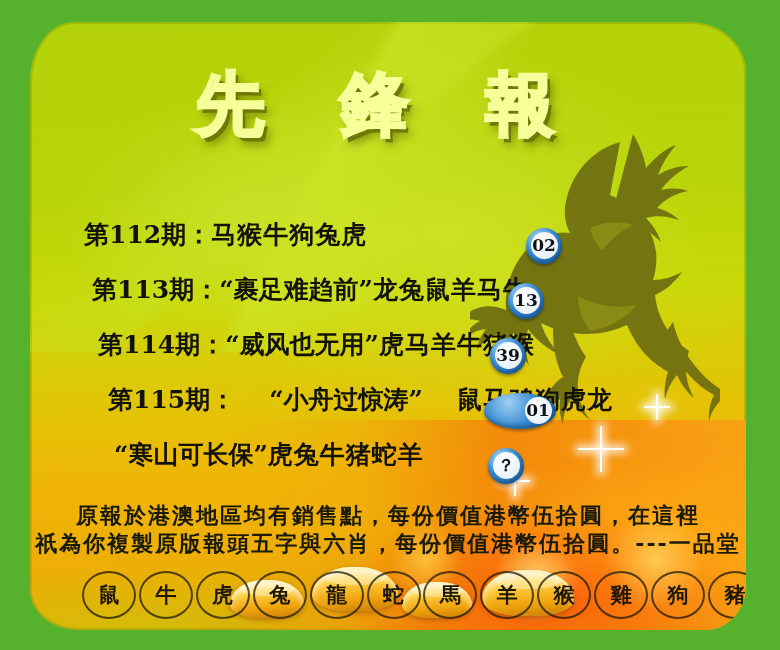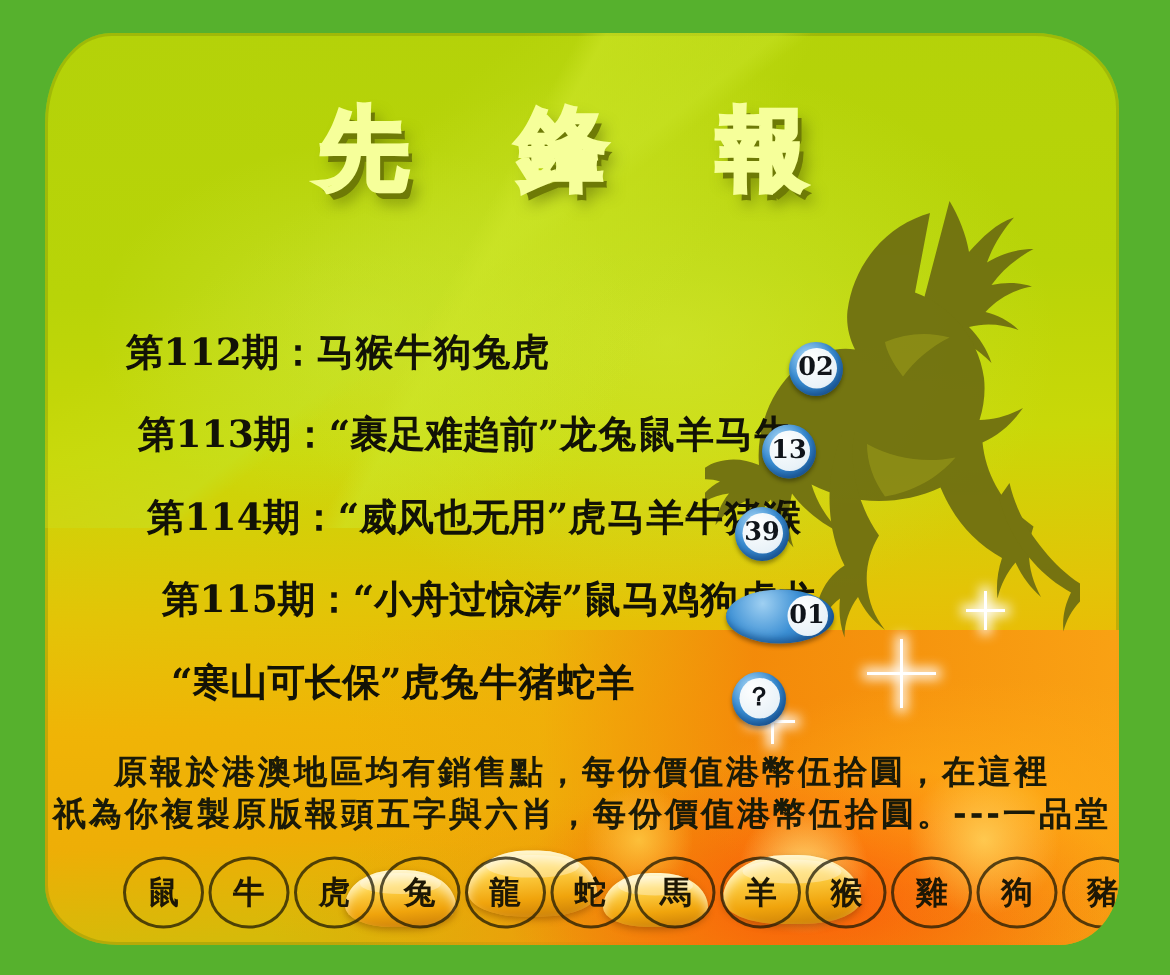--- a/index.html
+++ b/index.html
@@ -71,21 +71,21 @@
   
   .horse{
     position:absolute;right:26px;top:96px;width:250px;height:330px;
     opacity:.92;pointer-events:none;
   }
 
   
   .title{
     position:absolute;left:0;right:0;top:48px;text-align:center;
     font-family:"DejaVu Sans","Liberation Sans",sans-serif;
-    font-weight:bold;font-size:60px;letter-spacing:26px;
+    font-weight:bold;font-size:69px;letter-spacing:26px;
     color:#b6d30a;
     -webkit-text-stroke:3px #f6ff9a;
     text-shadow:
       4px 5px 0 #6e7a06,
       6px 8px 10px rgba(60,70,0,.55);
     line-height:1;
     white-space:nowrap;
     z-index:6;
   }
 
@@ -116,21 +116,21 @@
   }
   
   .pred[data-idx="0"] .ball{left:430px;margin-left:20px;}
   .pred[data-idx="1"] .ball{left:432px;}
   .pred[data-idx="2"] .ball{left:414px;}
   .pred[data-idx="3"] .ball{left:408px;padding-left:36px;}
   .pred[data-idx="4"] .ball{left:412px;}
   .pred[data-idx="0"]{padding-left:8px;}
   .pred[data-idx="1"]{padding-left:16px;}
   .pred[data-idx="2"]{padding-left:22px;}
-  .pred[data-idx="3"]{padding-left:32px;}
+  .pred[data-idx="3"]{padding-left:32px;gap:34px;}
   .pred[data-idx="4"]{padding-left:38px;}
 
   
   .notes{
     position:absolute;left:0;right:0;top:480px;z-index:7;text-align:center;
     font-family:"DejaVu Sans","Liberation Sans",sans-serif;
     font-weight:bold;font-size:22px;color:#1a1a08;letter-spacing:2px;
   }
   .notes div{height:28px;line-height:28px;white-space:nowrap;}
 

